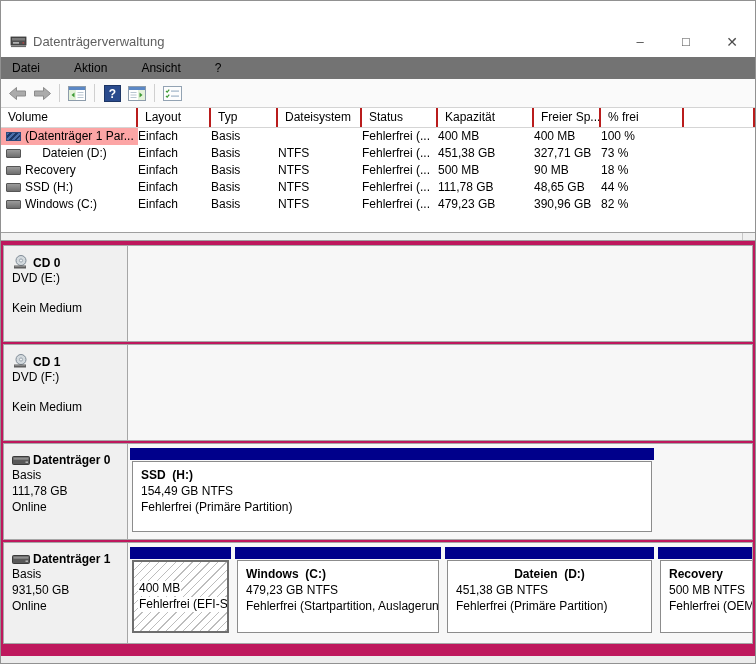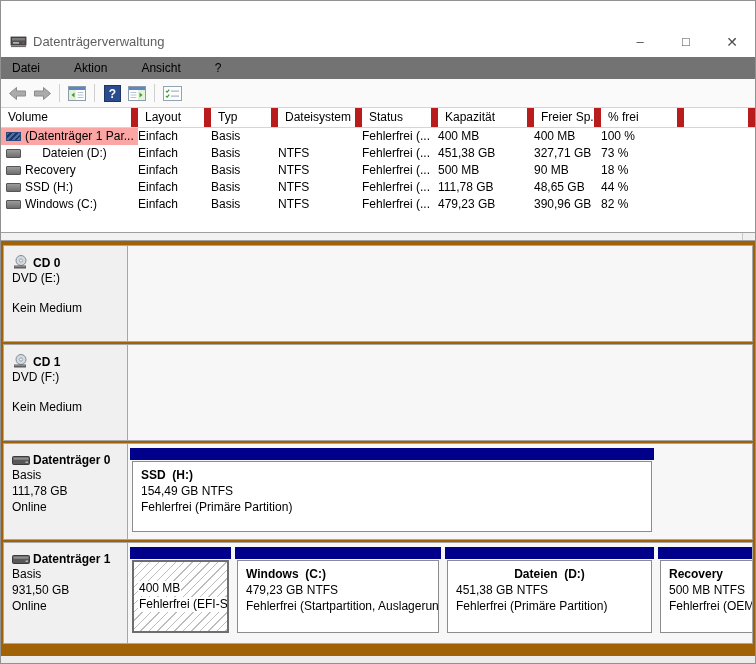--- a/index.html
+++ b/index.html
@@ -21,37 +21,37 @@
 
   
   .toolbar { height:29px; background:#fafafa; border-bottom:1px solid #d4d4d4; display:flex; align-items:center; padding-left:5px; gap:3px; flex-shrink:0; }
   .tb-btn { width:22px; height:22px; display:flex; align-items:center; justify-content:center; }
   .tb-sep { width:1px; height:18px; background:#d0d0d0; margin:0 3px; }
 
   
   .listpane { height:124px; background:#fff; flex-shrink:0; overflow:hidden; }
   .lrow { display:grid; grid-template-columns:137px 73px 67px 84px 76px 96px 67px 83px 1fr; }
   .lhead { height:20px; border-bottom:1px solid #d5d5d5; }
-  .lhead .hcell { border-right:7px solid #b91c1c; line-height:19px; padding-left:7px; white-space:nowrap; overflow:hidden; }
+  .lhead .hcell { border-right:2px solid #b91c1c; line-height:19px; padding-left:7px; white-space:nowrap; overflow:hidden; }
   .lbody .lrow { height:17px; }
   .bcell { line-height:17px; white-space:nowrap; overflow:hidden; }
   .vol-cell { display:flex; align-items:center; padding-left:0; }
   .vol-icon { width:15px; height:9px; margin:0 4px 0 5px; flex-shrink:0; }
   .icon-hatch { background:repeating-linear-gradient(135deg,#4a6ea9 0 2px,#1c3766 2px 4px); border:1px solid #2c4a7c; }
   .icon-vol { background:linear-gradient(#9c9c9c,#6e6e6e); border:1px solid #555; border-radius:1px; }
   .vol-label { white-space:pre; }
   .vol-cell.centered .vol-label { flex:1; text-align:center; margin-right:14px; }
   .row-sel .vol-cell { background:#fca5a5; }
 
   
   .hstrip { height:9px; background:#f2f2f2; border-top:1px solid #9f9f9f; border-bottom:1px solid #9f9f9f; position:relative; flex-shrink:0; }
   .hgrip { position:absolute; right:2px; top:0; width:11px; height:7px; background:#f0f0f0; border-left:1px solid #c6c6c6; }
 
   
-  .gpane { height:415px; background:#a16207; padding:4px 2px 0 2px; flex-shrink:0; }
+  .gpane { height:415px; background:#be185d; padding:4px 2px 0 2px; flex-shrink:0; }
   .grow { border:1px solid #a6a6a6; background:#f7f7f7; display:flex; margin-bottom:2px; }
   .grow.h97 { height:97px; }
   .grow.h102 { height:102px; }
   .glabel { width:124px; background:#f0f0f0; border-right:1px solid #a6a6a6; padding:9px 4px 0 8px; flex-shrink:0; }
   .glabel .t { display:flex; align-items:center; gap:3px; font-weight:bold; font-size:12px; white-space:nowrap; }
   .glabel .l { line-height:16px; white-space:nowrap; }
   .glabel .l.gap { margin-top:14px; }
   .garea { flex:1; position:relative; overflow:hidden; }
 
   .diskbar { display:flex; column-gap:4px; margin:4px 0 0 2px; }

